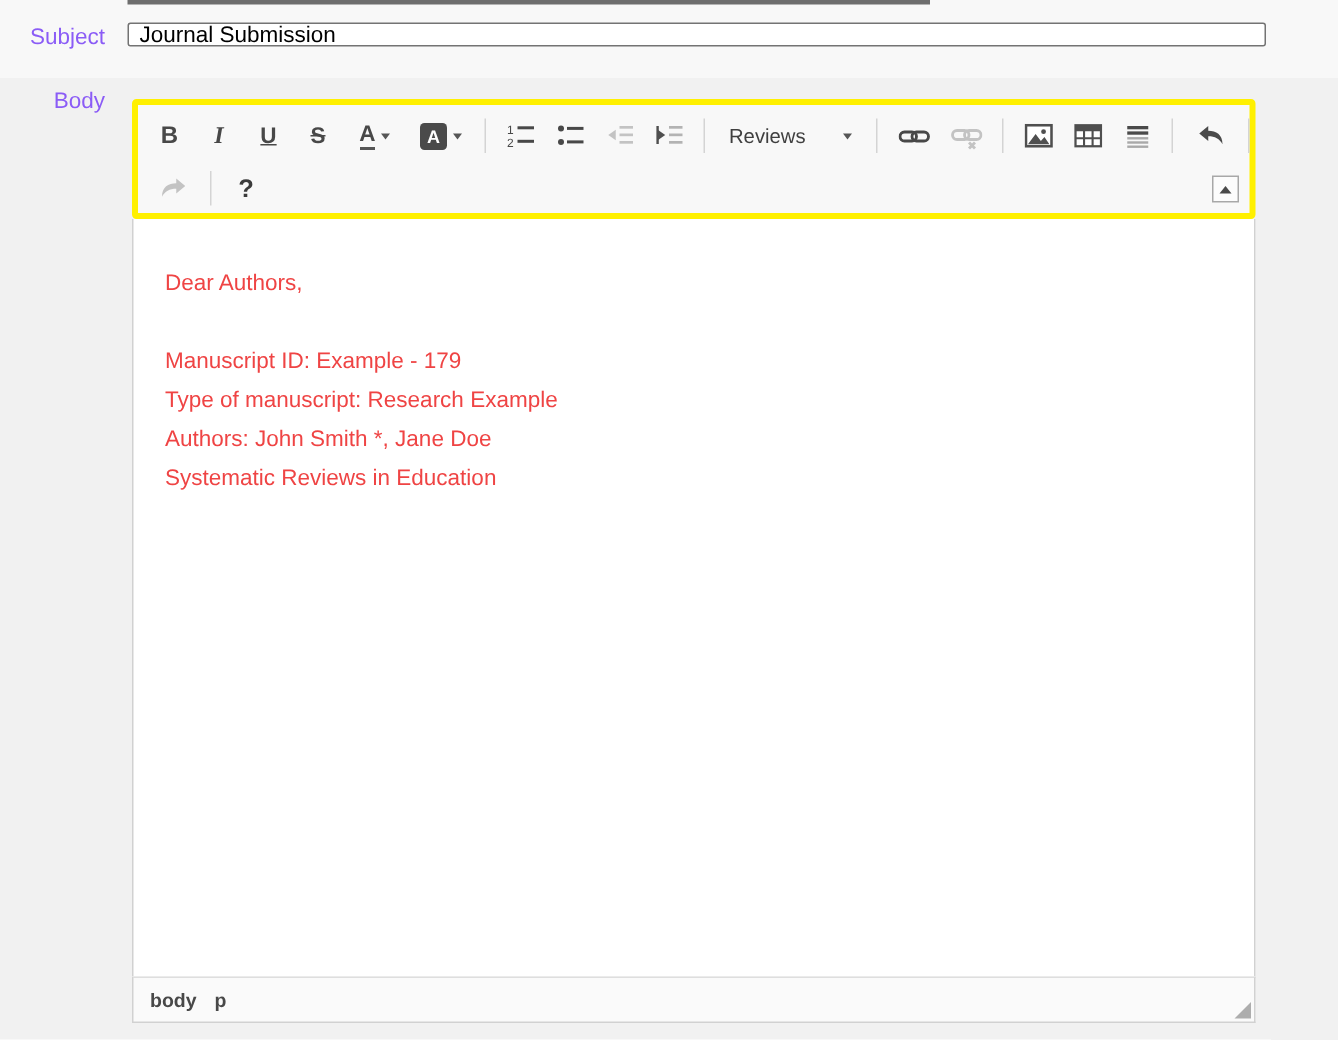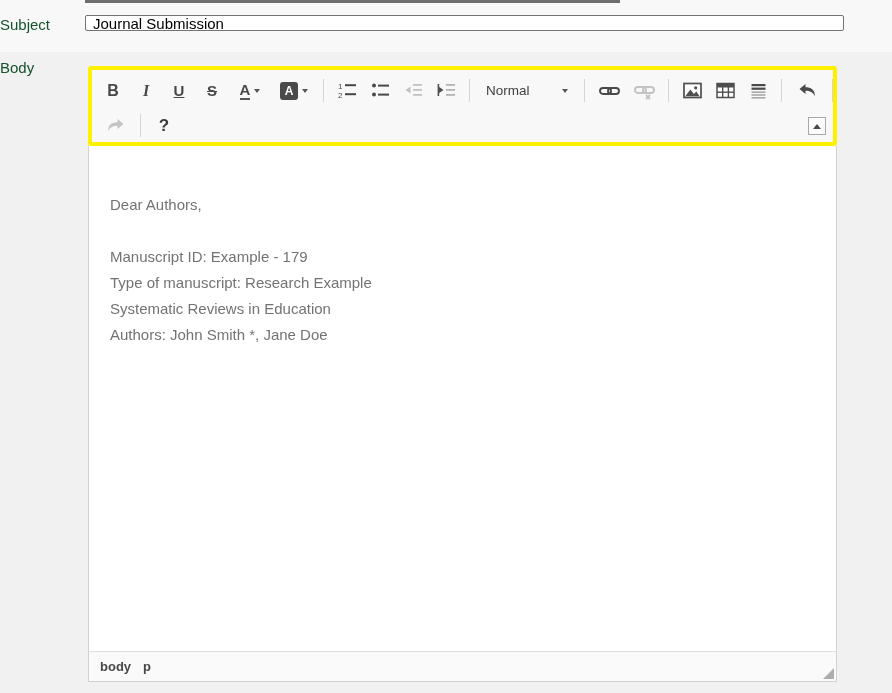--- a/index.html
+++ b/index.html
@@ -7,22 +7,22 @@
   body {
     font-family:"Liberation Sans", sans-serif;
     background:#f1f1f1;
     position:relative;
     overflow:hidden;
   }
   .top-band { position:absolute; left:0; top:0; width:892px; height:52px; background:#f8f8f8; }
   .cropped-edge { position:absolute; left:85px; top:0; width:535px; height:3px; background:#6e6e6e; }
 
   .field-label {
-    position:absolute; left:0; width:70px; 
-    font-size:15px; color:#14532d;
+    position:absolute; left:0; width:70px; text-align:right;
+    font-size:15px; color:#8b5cf6;
   }
   #subject-label { top:16px; }
   #body-label { top:59px; }
 
   #subject-input {
     position:absolute; left:85px; top:15px; width:759px; height:16px;
     border:1px solid #737373; border-radius:2px; background:#fff;
     font-family:"Liberation Sans", sans-serif; font-size:15px; color:#000;
     padding:0 7px; outline:none;
   }
@@ -70,22 +70,22 @@
   .collapse-tri {
     width:0; height:0;
     border-left:4px solid transparent; border-right:4px solid transparent;
     border-bottom:5px solid #4a4a4a;
   }
 
   
   .content-area {
     width:749px; height:505px; background:#fff;
     border-left:1px solid #d1d1d1; border-right:1px solid #d1d1d1;
-    padding:46px 20px 0 21px;
-    font-size:15px; color:#737373; overflow:hidden; cursor:text;
+    padding:30px 20px 0 21px;
+    font-size:15px; color:#ef4444; overflow:hidden; cursor:text;
   }
   .line { min-height:26px; line-height:26px; }
 
   
   .status-bar {
     position:relative; width:749px; height:31px; background:#fafafa;
     border:1px solid #d1d1d1; border-top:1px solid #dedede;
     display:flex; align-items:center; padding:0 11px;
   }
   .path-item { font-size:13px; font-weight:bold; color:#484848; margin-right:12px; cursor:pointer; }
@@ -171,21 +171,21 @@
             <rect x="9" y="13" width="9" height="1.8" fill="#b3b3b3"></rect>
             <path d="M1.5 5.5 L6.5 9 L1.5 12.5 Z" fill="#4f4f4f"></path>
             <rect x="0.6" y="3" width="1.6" height="12" fill="#4f4f4f"></rect>
           </g>
         </svg>
       </div>
 
       <div class="tb-sep"></div>
 
       <div class="format-combo">
-        <span>Normal</span>
+        <span>Reviews</span>
         <span class="caret"></span>
       </div>
 
       <div class="tb-sep"></div>
 
       <div class="tb-btn" style="min-width:30px">
         <svg width="21" height="20" viewBox="0 0 21 20">
           <g stroke="#484848" stroke-width="1.9" fill="none">
             <rect x="1" y="7" width="11" height="6" rx="3"></rect>
             <rect x="9" y="7" width="11" height="6" rx="3"></rect>
@@ -255,22 +255,22 @@
         <span class="collapse-tri"></span>
       </div>
     </div>
   </div>
 
   <div class="content-area">
     <div class="line">Dear Authors,</div>
     <div class="line"></div>
     <div class="line">Manuscript ID: Example - 179</div>
     <div class="line">Type of manuscript: Research Example</div>
+    <div class="line">Authors: John Smith *, Jane Doe</div>
     <div class="line">Systematic Reviews in Education</div>
-    <div class="line">Authors: John Smith *, Jane Doe</div>
   </div>
 
   <div class="status-bar">
     <span class="path-item">body</span>
     <span class="path-item">p</span>
     <span class="resize-handle"></span>
   </div>
 </div>
 
 </body></html>

